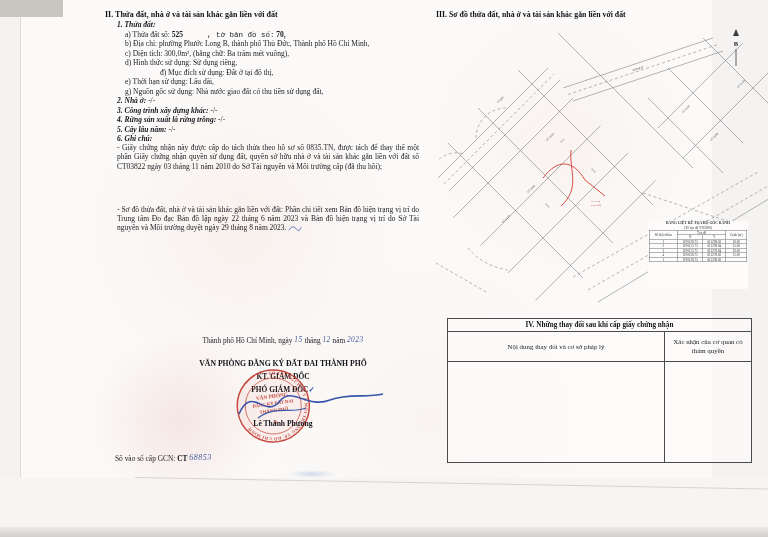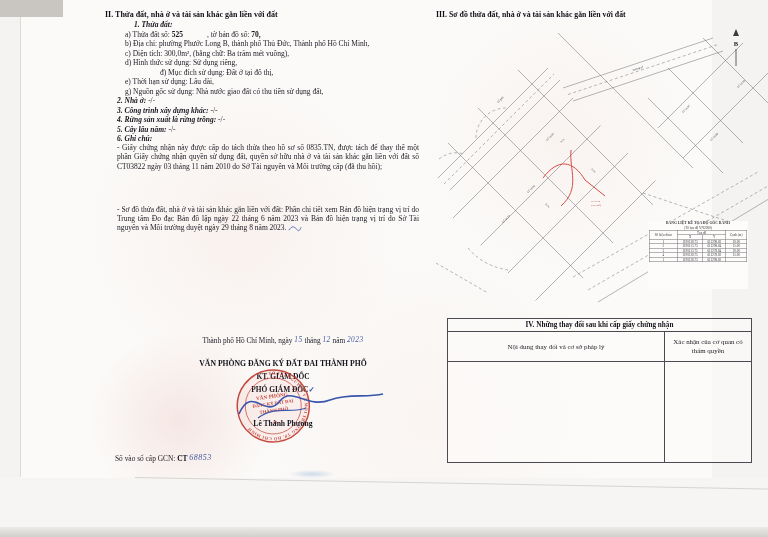--- a/index.html
+++ b/index.html
@@ -50,26 +50,26 @@
   .tbl4-b1{width:216px;border-right:1px solid #4a4a50;}
 </style>
 </head>
 <body>
 
 <div class="canvas">
   <div class="page">
 
     <div class="sec-title" style="left:85px;top:10px;">II. Thửa đất, nhà ở và tài sản khác gắn liền với đất</div>
 
-    <div class="ln" style="left:114px;top:20px;"><span class="bi">1. Thửa đất:</span></div>
+    <div class="ln" style="left:97px;top:20px;"><span class="bi">1. Thửa đất:</span></div>
 
     <div class="ln" style="left:105px;top:29.5px;">
       <span>a) Thửa đất số:</span>
       <span class="b">525</span>
-      <span style="margin-left:22px;">, tờ bản đồ số:</span>
+      <span style="margin-left:22px;font-family:Liberation Mono, monospace;">, tờ bản đồ số:</span>
       <span class="b">70,</span>
     </div>
     <div class="ln" style="left:105px;top:39px;">b) Địa chỉ: phường Phước Long B, thành phố Thủ Đức, Thành phố Hồ Chí Minh,</div>
     <div class="ln" style="left:105px;top:48.5px;">c) Diện tích: 300,0m², (bằng chữ: Ba trăm mét vuông),</div>
     <div class="ln" style="left:105px;top:58px;">d) Hình thức sử dụng: Sử dụng riêng,</div>
     <div class="ln" style="left:105px;top:67.5px;padding-left:35px;">đ) Mục đích sử dụng: Đất ở tại đô thị,</div>
     <div class="ln" style="left:105px;top:77px;">e) Thời hạn sử dụng: Lâu dài,</div>
     <div class="ln" style="left:105px;top:86.5px;">g) Nguồn gốc sử dụng: Nhà nước giao đất có thu tiền sử dụng đất,</div>
 
     <div class="ln" style="left:97px;top:96px;"><span class="bi">2. Nhà ở:</span> <span>-/-</span></div>

